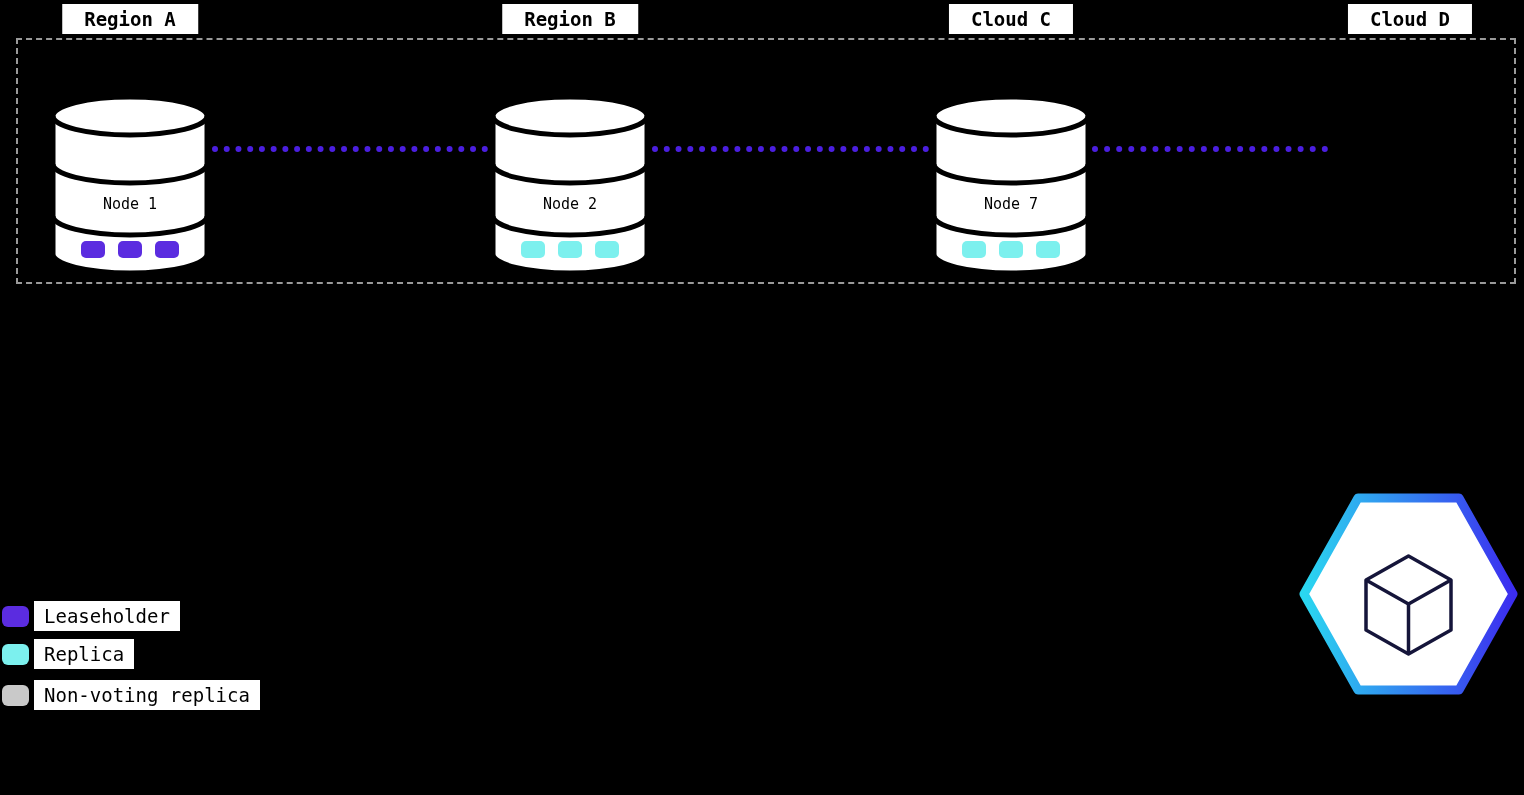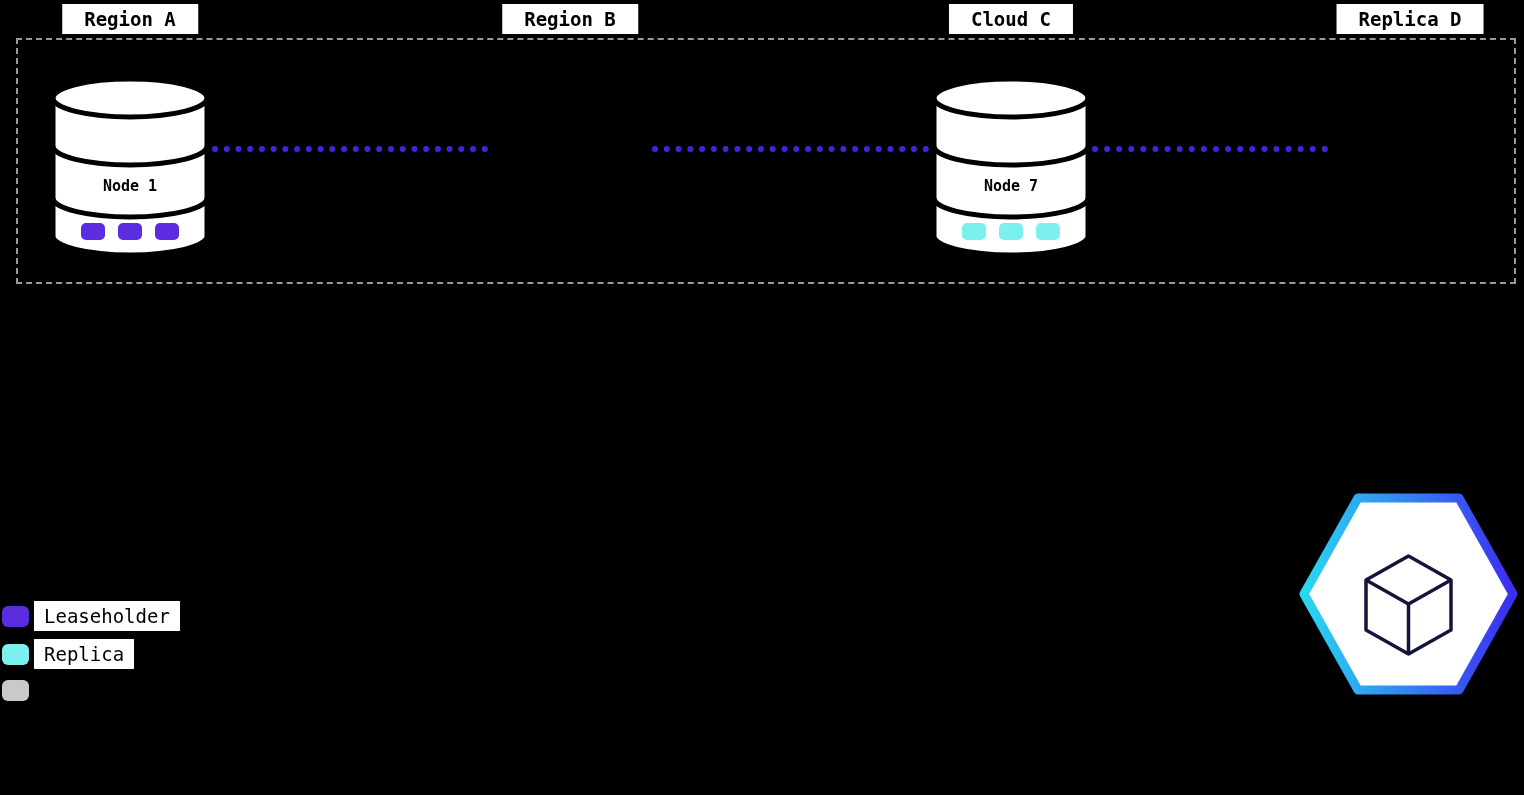--- a/index.html
+++ b/index.html
@@ -9,21 +9,21 @@
   }
   .boundary{
     position:absolute;left:16px;top:38px;width:1496px;height:242px;
     border:2px dashed #9a9a9a;
   }
   .region-badge{
     position:absolute;top:4px;transform:translateX(-50%);
     background:#fff;color:#000;font-weight:bold;font-size:19px;
     padding:4px 22px;white-space:nowrap;z-index:3;
   }
-  .node{position:absolute;top:76px;width:160px;height:182px;font-weight:bold;}
+  .node{position:absolute;top:94px;width:160px;height:182px;}
   .node svg.cyl{position:absolute;left:0;top:0;overflow:visible;}
   .node-label{
     position:absolute;left:0;top:101px;width:100%;text-align:center;
     color:#000;font-size:15px;line-height:18px;
   }
   .squares{
     position:absolute;left:50%;top:147px;transform:translateX(-50%);
     display:flex;gap:13px;
   }
   .sq{width:24px;height:17px;border-radius:5px;}
@@ -51,21 +51,21 @@
 </head>
 <body>
 
 <div class="stage">
 
   <div class="boundary"></div>
 
   <div class="region-badge" style="left:130px">Region A</div>
   <div class="region-badge" style="left:570px">Region B</div>
   <div class="region-badge" style="left:1011px">Cloud C</div>
-  <div class="region-badge" style="left:1410px">Replica D</div>
+  <div class="region-badge" style="left:1410px">Cloud D</div>
 
   <div class="replink" style="left: 212px; width: 276px; border-color: rgb(75, 31, 224);"></div>
   <div class="replink" style="left: 652px; width: 277px; border-color: rgb(75, 31, 224);"></div>
   <div class="replink" style="left: 1092px; width: 236px; border-color: rgb(75, 31, 224);"></div>
 
   <div class="node" style="left:50px">
     <svg class="cyl" width="160" height="182" viewBox="0 0 160 182">
       <path d="M3,22 L3,160 A77,19 0 0 0 157,160 L157,22 Z" fill="#fff"></path>
       <ellipse cx="80" cy="22" rx="77" ry="19" fill="#fff"></ellipse>
       <path d="M3,22 L3,160 A77,19 0 0 0 157,160 L157,22" fill="none" stroke="#000" stroke-width="5"></path>
@@ -74,20 +74,36 @@
       <path d="M3,122 A77,19 0 0 0 157,122" fill="none" stroke="#000" stroke-width="5"></path>
     </svg>
     <div class="node-label">Node 1</div>
     <div class="squares">
       <div class="sq" style="background: rgb(91, 44, 224);"></div>
       <div class="sq" style="background: rgb(91, 44, 224);"></div>
       <div class="sq" style="background: rgb(91, 44, 224);"></div>
     </div>
   </div>
 
+  <div class="node" style="left:490px">
+    <svg class="cyl" width="160" height="182" viewBox="0 0 160 182">
+      <path d="M3,22 L3,160 A77,19 0 0 0 157,160 L157,22 Z" fill="#fff"></path>
+      <ellipse cx="80" cy="22" rx="77" ry="19" fill="#fff"></ellipse>
+      <path d="M3,22 L3,160 A77,19 0 0 0 157,160 L157,22" fill="none" stroke="#000" stroke-width="5"></path>
+      <ellipse cx="80" cy="22" rx="77" ry="19" fill="none" stroke="#000" stroke-width="5"></ellipse>
+      <path d="M3,70 A77,19 0 0 0 157,70" fill="none" stroke="#000" stroke-width="5"></path>
+      <path d="M3,122 A77,19 0 0 0 157,122" fill="none" stroke="#000" stroke-width="5"></path>
+    </svg>
+    <div class="node-label">Node 2</div>
+    <div class="squares">
+      <div class="sq" style="background: rgb(124, 240, 238);"></div>
+      <div class="sq" style="background: rgb(124, 240, 238);"></div>
+      <div class="sq" style="background: rgb(124, 240, 238);"></div>
+    </div>
+  </div>
 
   <div class="node" style="left:931px">
     <svg class="cyl" width="160" height="182" viewBox="0 0 160 182">
       <path d="M3,22 L3,160 A77,19 0 0 0 157,160 L157,22 Z" fill="#fff"></path>
       <ellipse cx="80" cy="22" rx="77" ry="19" fill="#fff"></ellipse>
       <path d="M3,22 L3,160 A77,19 0 0 0 157,160 L157,22" fill="none" stroke="#000" stroke-width="5"></path>
       <ellipse cx="80" cy="22" rx="77" ry="19" fill="none" stroke="#000" stroke-width="5"></ellipse>
       <path d="M3,70 A77,19 0 0 0 157,70" fill="none" stroke="#000" stroke-width="5"></path>
       <path d="M3,122 A77,19 0 0 0 157,122" fill="none" stroke="#000" stroke-width="5"></path>
     </svg>
@@ -103,20 +119,21 @@
   <div class="legend-item" style="top:601px">
     <div class="legend-swatch" style="background: rgb(91, 44, 224);"></div>
     <div class="legend-text">Leaseholder</div>
   </div>
   <div class="legend-item" style="top:639px">
     <div class="legend-swatch" style="background: rgb(124, 240, 238);"></div>
     <div class="legend-text">Replica</div>
   </div>
   <div class="legend-item" style="top:680px">
     <div class="legend-swatch" style="background: rgb(201, 201, 201);"></div>
+    <div class="legend-text">Non-voting replica</div>
   </div>
 
   <div class="cloud">
     <svg width="225" height="212" viewBox="0 0 225 212">
       <defs>
         <linearGradient id="hexgrad" x1="0%" y1="0%" x2="100%" y2="0%">
           <stop offset="0%" stop-color="#2ad7f0"></stop>
           <stop offset="100%" stop-color="#3c2df0"></stop>
         </linearGradient>
       </defs>

